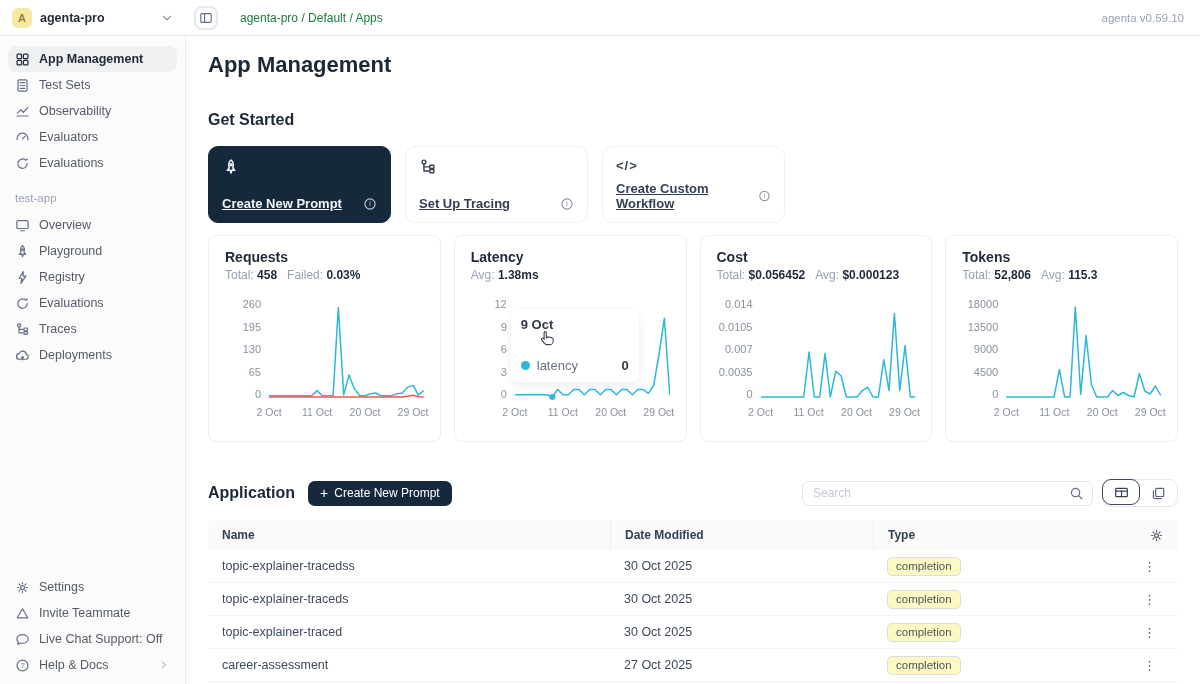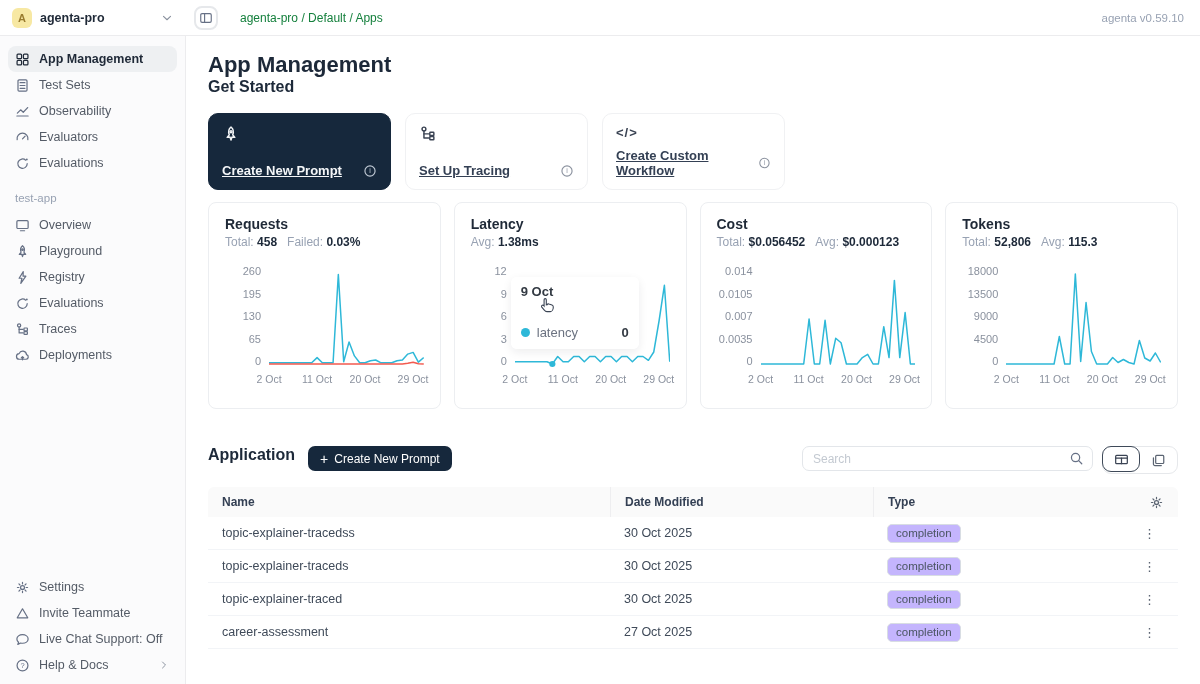--- a/index.html
+++ b/index.html
@@ -29,21 +29,21 @@
   .side-item.active { background:#eef0f2; color:#1f2937; font-weight:600; }
   .side-item.active .icn { color:#1f2937; }
   .side-section { font-size:11.5px; color:#98a2b3; padding:0 15px; margin:16px 0 8px; flex:none; }
   .side-footer { margin-top:auto; }
   .side-item .chev-right { margin-left:auto; color:#8a919e; }
 
   
   .main { margin-left:186px; margin-top:36px; padding:16px 22px 0; height:648px; }
   .page-title { font-size:22px; font-weight:700; color:#1d2939; }
   .section-h { font-size:16px; font-weight:700; color:#1d2939; }
-  .gs-heading { }
+  .gs-heading { margin-top:33px; }
 
   
   .gs-cards { display:flex; gap:14px; margin-top:17px; }
   .gs-card { width:183px; height:77px; border:1px solid #f0f1f3; border-radius:10px; background:#fff;
     padding:11px 13px; display:flex; flex-direction:column; justify-content:space-between; cursor:pointer; color:#344054; }
   .gs-card .glyph { width:18px; height:18px; color:#3a4353; font-size:13px; font-weight:600; letter-spacing:1px; white-space:nowrap; }
   .gs-card-foot { display:flex; align-items:center; justify-content:space-between; }
   .gs-card-label { font-size:13px; font-weight:600;text-decoration:underline; }
   .gs-card .info { color:#8a919e; }
   .gs-card.dark { background:#16283c; border-color:#16283c; color:#f4f6f8; }
@@ -68,21 +68,21 @@
   
   .tooltip { position:absolute; left:56px; top:74px; width:128px; background:rgba(255,255,255,.96);
     border-radius:6px; box-shadow:0 3px 10px rgba(20,30,40,.08); padding:7px 10px 9px; z-index:5; }
   .tt-date { font-size:13px; font-weight:600; color:#333a43; }
   .tt-row { margin-top:26px; display:flex; align-items:center; gap:7px; font-size:13px; color:#6b7280; }
   .tt-dot { width:9px; height:9px; border-radius:50%; flex:none; }
   .tt-val { margin-left:auto; color:#333a43; font-weight:600; }
   .cursor { position:absolute; left:84px; top:94px; z-index:6; }
 
   
-  .app-head { margin-top:37px; display:flex; }
+  .app-head { margin-top:37px; display:flex; align-items:center; }
   .create-btn { margin-left:13px; height:25px; border:none; background:#16283c; color:#fff; border-radius:7px;
     font-size:12px; font-weight:500; display:flex; align-items:center; gap:6px; padding:0 12px; cursor:pointer;
     font-family:inherit; }
   .create-btn .plus { font-size:14px; font-weight:400; }
   .search-wrap { margin-left:auto; position:relative; width:320px;padding-left:29px; }
   .search-wrap input { width:100%; height:25px; border:1px solid #e3e6ea; border-radius:7px; padding:0 30px 0 10px;
     font-size:12px; color:#344054; outline:none; font-family:inherit; }
   .search-wrap input::placeholder { color:#c3c9d1; }
   .search-ic { position:absolute; right:9px; top:5px; color:#667085; cursor:pointer; }
   .view-toggle { margin-left:9px; border:1px solid #e6e8eb; border-radius:9px; display:flex; background:#fff; }
@@ -93,21 +93,21 @@
   
   .table { margin-top:13px; }
   .t-head, .t-row { display:grid; grid-template-columns:1fr 263px 217px 88px; align-items:center; }
   .t-head { height:30px; background:#fafafa; border-radius:6px 6px 0 0; }
   .t-head .t-cell { font-size:12px; font-weight:600; color:#344054; padding:0 14px; height:100%; display:flex; align-items:center; }
   .t-head .t-cell.sep { border-left:1px solid #eeeef0; }
   .t-row { height:33px; border-bottom:1px solid #f2f4f7; cursor:pointer; }
   .t-row:first-of-type { border-top:1px solid #f2f4f7; }
   .t-cell { font-size:12.5px; color:#3f4a59; padding:0 14px; }
   .type-tag { display:inline-block; border:1px solid #d8dde3; border-radius:5px; padding:2px 8px 3px;
-    font-size:11.5px; color:#4b5563; background:#c4b5fd; }
+    font-size:11.5px; color:#4b5563; background:#fef9c3; }
   .cell-right { display:flex; justify-content:flex-end; padding-right:22px; }
   .dots { color:#5b6472; font-size:13px; letter-spacing:0; cursor:pointer; line-height:1; }
   .gear-ic { color:#5b6472; cursor:pointer; }
 </style>
 </head>
 <body>
 
 <header class="topbar">
   <div class="ws">
     <span class="avatar">A</span>

